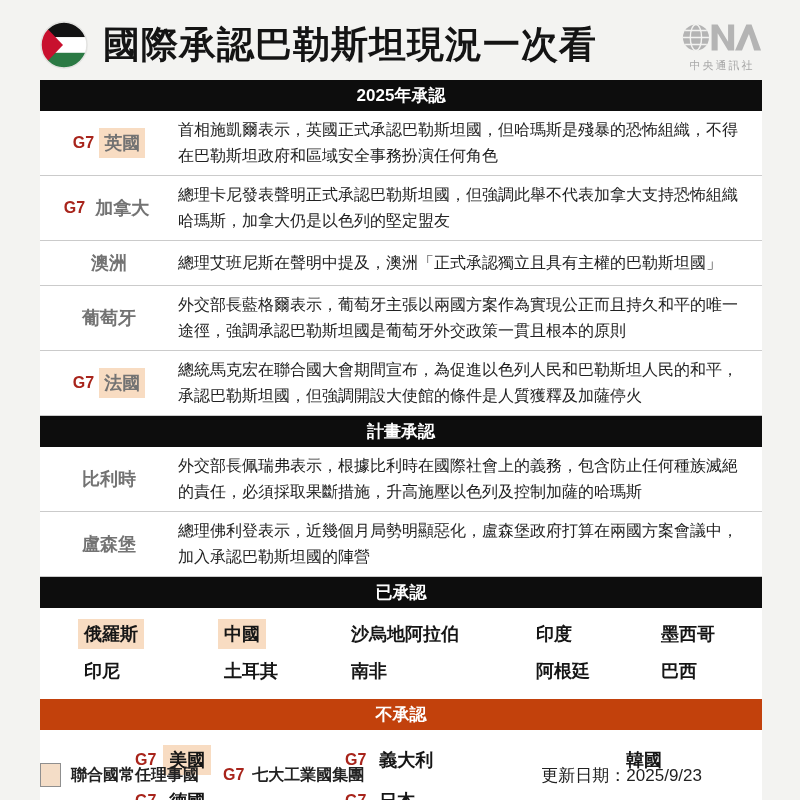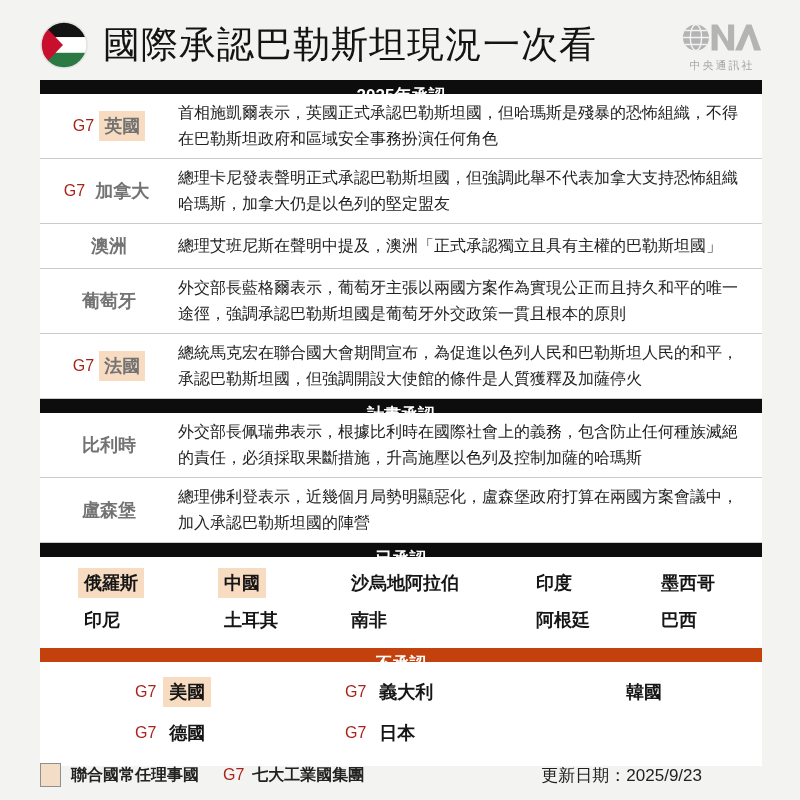--- a/index.html
+++ b/index.html
@@ -13,51 +13,51 @@
   }
   .canvas { position:absolute; inset:0; }
 
   
   .page-header {
     position:absolute; top:12px; left:40px; width:722px; height:66px;
     display:flex; align-items:center;
   }
   .flag-wrap { width:48px; height:48px; flex:0 0 48px; }
   .page-title {
-    font-size:37px; font-weight:normal; color:#141414;
+    font-size:37px; font-weight:bold; color:#141414;
     margin-left:15px; letter-spacing:1px; white-space:nowrap;
   }
   .cna-block { margin-left:auto; text-align:center; line-height:1; padding-top:2px; }
   .cna-sub { display:block; font-size:11px; color:#a7a7a7; letter-spacing:2px; margin-top:3px; }
 
   
   .panel {
     position:absolute; top:80px; left:40px; width:722px;
     background:#ffffff;
   }
   .bar {
-    height:14px; line-height:31px; text-align:center;
+    height:31px; line-height:31px; text-align:center;
     font-size:17px; font-weight:bold; color:#ffffff;
   }
   .bar.black { background:#0d0d0d; }
   .bar.red   { background:#c2410c; }
 
   
   .row {
     display:flex; align-items:center;
     border-bottom:1px solid #cbcbcb;
     padding:6px 0;
   }
   .row.single { min-height:32px; }
   .row:last-of-type-none { border-bottom:none; }
   .row-label {
     width:138px; flex:0 0 138px;
     display:flex; align-items:center; justify-content:center; gap:5px;
   }
-  .g7 { color:#a8241b; font-weight:normal; font-size:16px; white-space:nowrap; }
+  .g7 { color:#a8241b; font-weight:bold; font-size:16px; white-space:nowrap; }
   .country {
     font-size:18px; font-weight:bold; color:#737373;
     padding:3px 5px; white-space:nowrap;
   }
   .hl { background:#f8dcc2; }
   .row-desc {
     flex:1; font-size:16px; line-height:26px; color:#222222;
     padding-right:14px;
   }
 

